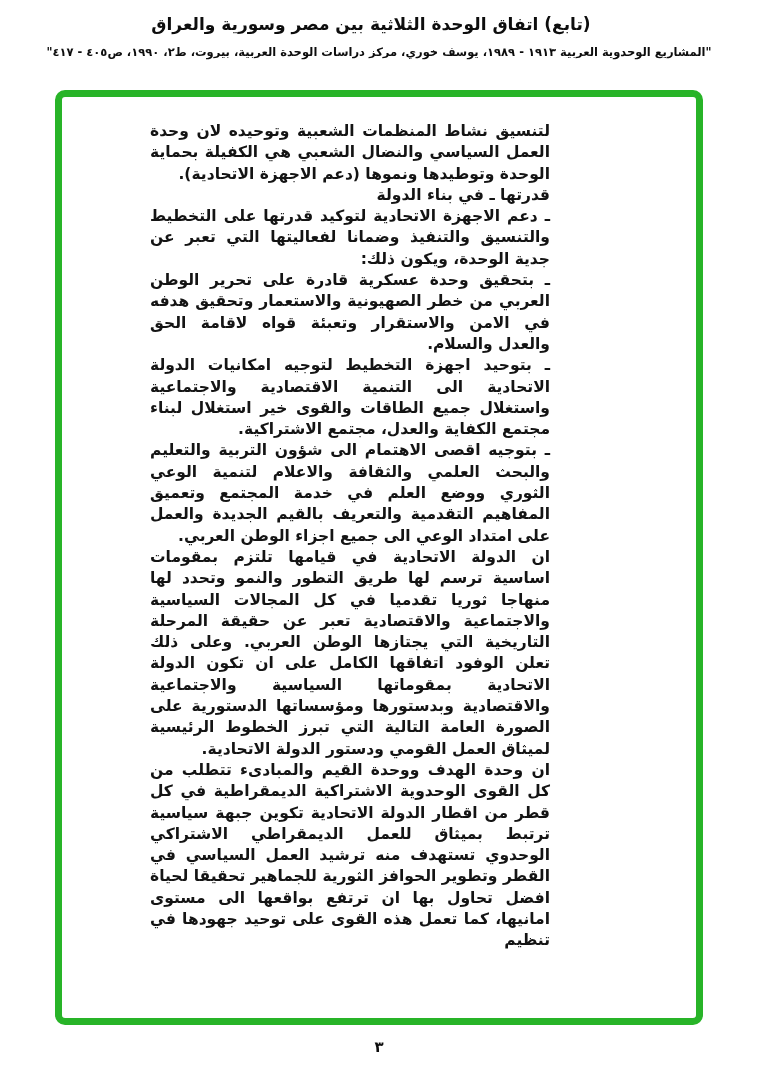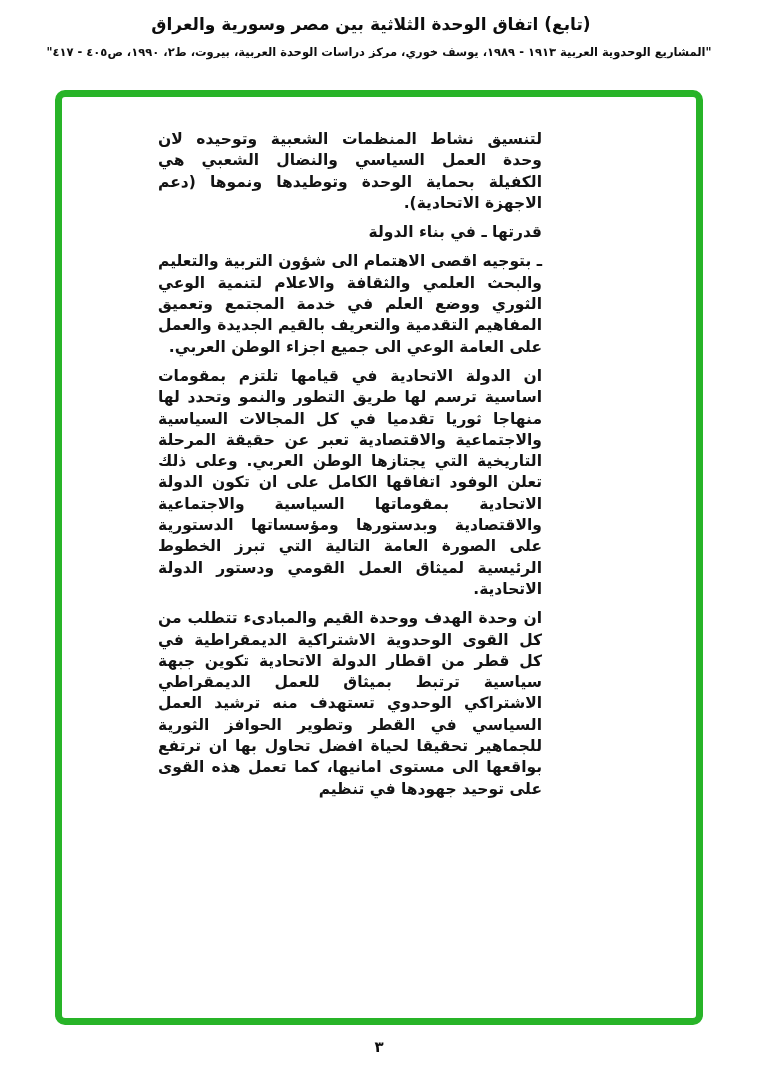--- a/index.html
+++ b/index.html
@@ -53,21 +53,21 @@
     top: 121px;
     width: 400px;
     direction: rtl;
     text-align: justify;
     font-size: 15.5px;
     line-height: 21.3px;
     font-weight: bold;
     color: #141414;
   }
   .text-column p {
-    margin: 8px;
+    margin: 0;
     padding: 0;
   }
   .page-number {
     position: absolute;
     top: 1038px;
     left: 0;
     right: 0;
     text-align: center;
     direction: rtl;
     font-size: 15px;
@@ -80,18 +80,21 @@
 
 <div class="header-title">(تابع) اتفاق الوحدة الثلاثية بين مصر وسورية والعراق</div>
 
 <div class="header-source">"المشاريع الوحدوية العربية ١٩١٣ - ١٩٨٩، يوسف خوري، مركز دراسات الوحدة العربية، بيروت، ط٢، ١٩٩٠، ص٤٠٥ - ٤١٧"</div>
 
 <div class="green-box" style="border-color: rgb(40, 180, 40);"></div>
 
 <div class="text-column">
   <p>لتنسيق نشاط المنظمات الشعبية وتوحيده لان وحدة العمل السياسي والنضال الشعبي هي الكفيلة بحماية الوحدة وتوطيدها ونموها (دعم الاجهزة الاتحادية).</p>
   <p>قدرتها ـ في بناء الدولة</p>
-  <p>ـ بتوجيه اقصى الاهتمام الى شؤون التربية والتعليم والبحث العلمي والثقافة والاعلام لتنمية الوعي الثوري ووضع العلم في خدمة المجتمع وتعميق المفاهيم التقدمية والتعريف بالقيم الجديدة والعمل على العامة الوعي الى جميع اجزاء الوطن العربي.</p>
+  <p>ـ دعم الاجهزة الاتحادية لتوكيد قدرتها على التخطيط والتنسيق والتنفيذ وضمانا لفعاليتها التي تعبر عن جدية الوحدة، ويكون ذلك:</p>
+  <p>ـ بتحقيق وحدة عسكرية قادرة على تحرير الوطن العربي من خطر الصهيونية والاستعمار وتحقيق هدفه في الامن والاستقرار وتعبئة قواه لاقامة الحق والعدل والسلام.</p>
+  <p>ـ بتوحيد اجهزة التخطيط لتوجيه امكانيات الدولة الاتحادية الى التنمية الاقتصادية والاجتماعية واستغلال جميع الطاقات والقوى خير استغلال لبناء مجتمع الكفاية والعدل، مجتمع الاشتراكية.</p>
+  <p>ـ بتوجيه اقصى الاهتمام الى شؤون التربية والتعليم والبحث العلمي والثقافة والاعلام لتنمية الوعي الثوري ووضع العلم في خدمة المجتمع وتعميق المفاهيم التقدمية والتعريف بالقيم الجديدة والعمل على امتداد الوعي الى جميع اجزاء الوطن العربي.</p>
   <p>ان الدولة الاتحادية في قيامها تلتزم بمقومات اساسية ترسم لها طريق التطور والنمو وتحدد لها منهاجا ثوريا تقدميا في كل المجالات السياسية والاجتماعية والاقتصادية تعبر عن حقيقة المرحلة التاريخية التي يجتازها الوطن العربي. وعلى ذلك تعلن الوفود اتفاقها الكامل على ان تكون الدولة الاتحادية بمقوماتها السياسية والاجتماعية والاقتصادية وبدستورها ومؤسساتها الدستورية على الصورة العامة التالية التي تبرز الخطوط الرئيسية لميثاق العمل القومي ودستور الدولة الاتحادية.</p>
   <p>ان وحدة الهدف ووحدة القيم والمبادىء تتطلب من كل القوى الوحدوية الاشتراكية الديمقراطية في كل قطر من اقطار الدولة الاتحادية تكوين جبهة سياسية ترتبط بميثاق للعمل الديمقراطي الاشتراكي الوحدوي تستهدف منه ترشيد العمل السياسي في القطر وتطوير الحوافز الثورية للجماهير تحقيقا لحياة افضل تحاول بها ان ترتفع بواقعها الى مستوى امانيها، كما تعمل هذه القوى على توحيد جهودها في تنظيم</p>
 </div>
 
 <div class="page-number">٣</div>
 
 </body></html>

